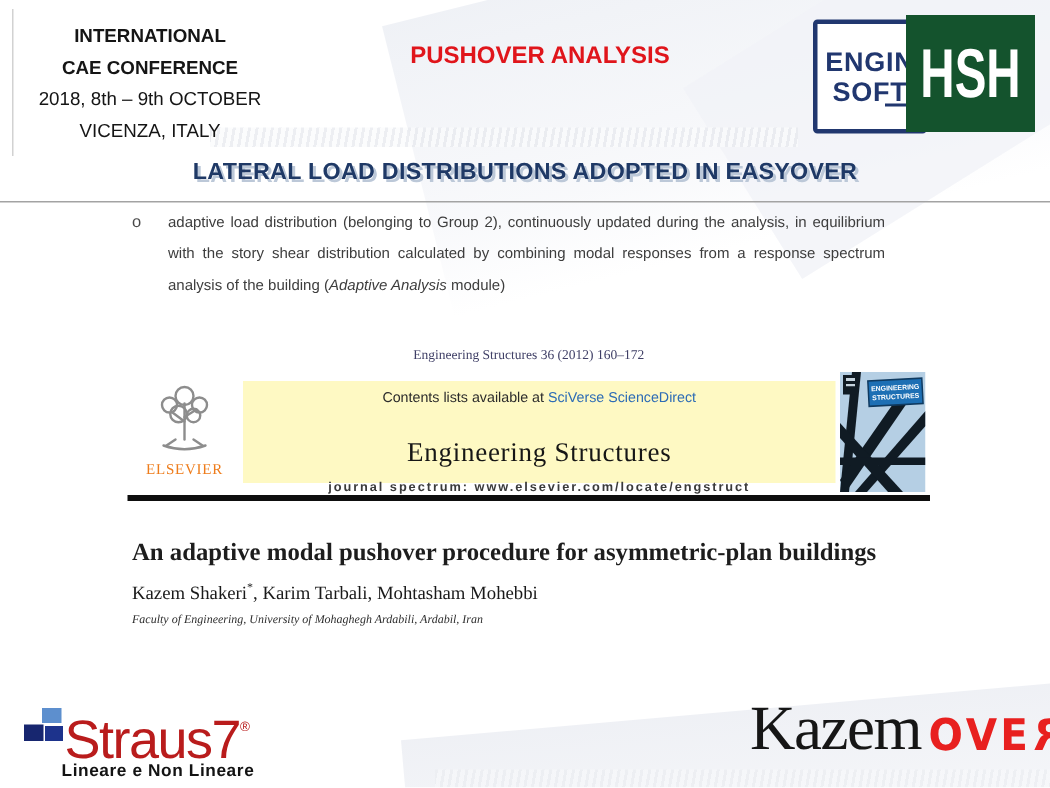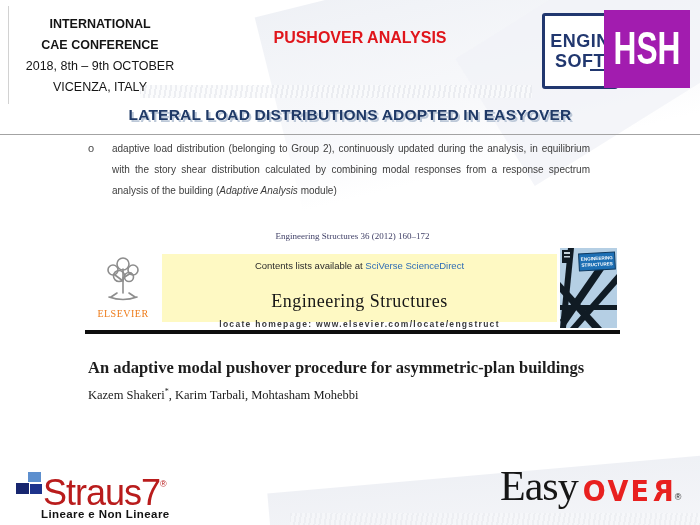--- a/index.html
+++ b/index.html
@@ -23,21 +23,21 @@
   .conference{position:absolute;left:12px;top:14px;width:176px;text-align:center;
               font-size:12.5px;line-height:21px;color:#151515;z-index:2;}
   .conference .b{font-weight:bold;}
   .header-title{position:absolute;left:190px;top:24px;width:340px;text-align:center;
               font-weight:bold;font-size:16px;line-height:28px;color:#e0151b;z-index:2;}
   .enginsoft{position:absolute;left:514px;top:13px;width:70px;height:70px;background:#fff;
               border:3px solid #21376f;border-radius:3px;display:flex;flex-direction:column;
               justify-content:center;align-items:center;z-index:2;
               font-weight:bold;font-size:18px;line-height:20px;letter-spacing:.5px;color:#21376f;margin-left:28px;}
   .enginsoft .soft-rule{position:absolute;right:-3px;bottom:15px;width:28px;height:2.5px;background:#21376f;}
-  .hsh{position:absolute;left:604px;top:10px;width:86px;height:78px;background:#a21caf;
+  .hsh{position:absolute;left:604px;top:10px;width:86px;height:78px;background:#14532d;
               display:flex;justify-content:center;align-items:center;z-index:2;}
   .hsh span{color:#fff;font-weight:bold;font-size:36px;letter-spacing:0px;
               transform:scale(.88,1.28);font-family:"Liberation Sans",sans-serif;}
   
   .section-title{position:absolute;left:0;top:106px;width:700px;text-align:center;
               font-weight:bold;font-size:15.5px;color:#1f3966;letter-spacing:.2px;
               text-shadow:2px 2px 0 #bcc8d8;z-index:2;}
   .bullet-marker{position:absolute;left:88px;top:142px;font-size:11px;color:#4a4a4a;z-index:2;}
   .bullet-para{position:absolute;left:112px;top:138px;width:478px;text-align:justify;
               font-size:10px;line-height:21px;color:#3d3d3d;z-index:2;}
@@ -137,21 +137,21 @@
         <path d="M14 42 Q28 47 42 42"></path>
         <path d="M22 38 L16 42 M34 38 L40 42"></path>
       </g>
     </svg>
     <div class="elsevier-name">ELSEVIER</div>
   </div>
 
   <div class="journal-banner">
     <div class="contents-line"><span>Contents lists available at </span><span class="link">SciVerse ScienceDirect</span></div>
     <div class="journal-name">Engineering Structures</div>
-    <div class="homepage-line">locate homepage: www.elsevier.com/locate/engstruct</div>
+    <div class="homepage-line">journal spectrum: www.elsevier.com/locate/engstruct</div>
   </div>
 
   <div class="cover">
     <svg width="57" height="80" viewBox="0 0 57 80">
       <rect x="0" y="0" width="57" height="80" fill="#b5cfe4"></rect>
       <g fill="#101b24">
         <polygon points="8,0 14,0 6,80 0,80"></polygon>
         <polygon points="0,72 46,6 52,10 4,80"></polygon>
         <polygon points="10,80 57,26 57,36 18,80"></polygon>
         <polygon points="0,34 42,80 32,80 0,44"></polygon>
@@ -165,30 +165,31 @@
         <text x="37" y="12" text-anchor="middle" font-size="4.6" font-weight="bold" fill="#ffffff" font-family="Liberation Sans, sans-serif">ENGINEERING</text>
         <text x="37" y="18" text-anchor="middle" font-size="4.6" font-weight="bold" fill="#ffffff" font-family="Liberation Sans, sans-serif">STRUCTURES</text>
       </g>
     </svg>
   </div>
 
   <div class="black-bar"></div>
 
   <div class="article-title">An adaptive modal pushover procedure for asymmetric-plan buildings</div>
   <div class="authors"><span>Kazem Shakeri</span><sup>*</sup><span>, Karim Tarbali, Mohtasham Mohebbi</span></div>
+  <div class="affiliation">Faculty of Engineering, University of Mohaghegh Ardabili, Ardabil, Iran</div>
 
   <div class="straus7">
     <div class="straus7-mark">
       <i class="s7a"></i>
       <i class="s7b"></i>
       <i class="s7c"></i>
     </div>
     <div class="straus7-name"><span>Straus7</span><sup>®</sup></div>
     <div class="straus7-tagline">Lineare e Non Lineare</div>
   </div>
 
   <div class="easyover">
-    <span class="easy">Easy</span>
+    <span class="easy">Kazem</span>
     <span class="over"><span class="ltr">O</span><span class="ltr">V</span><span class="ltr">E</span><span class="ltr mirror">R</span></span>
     <sup>®</sup>
   </div>
 
 </div>
 
 </body></html>

